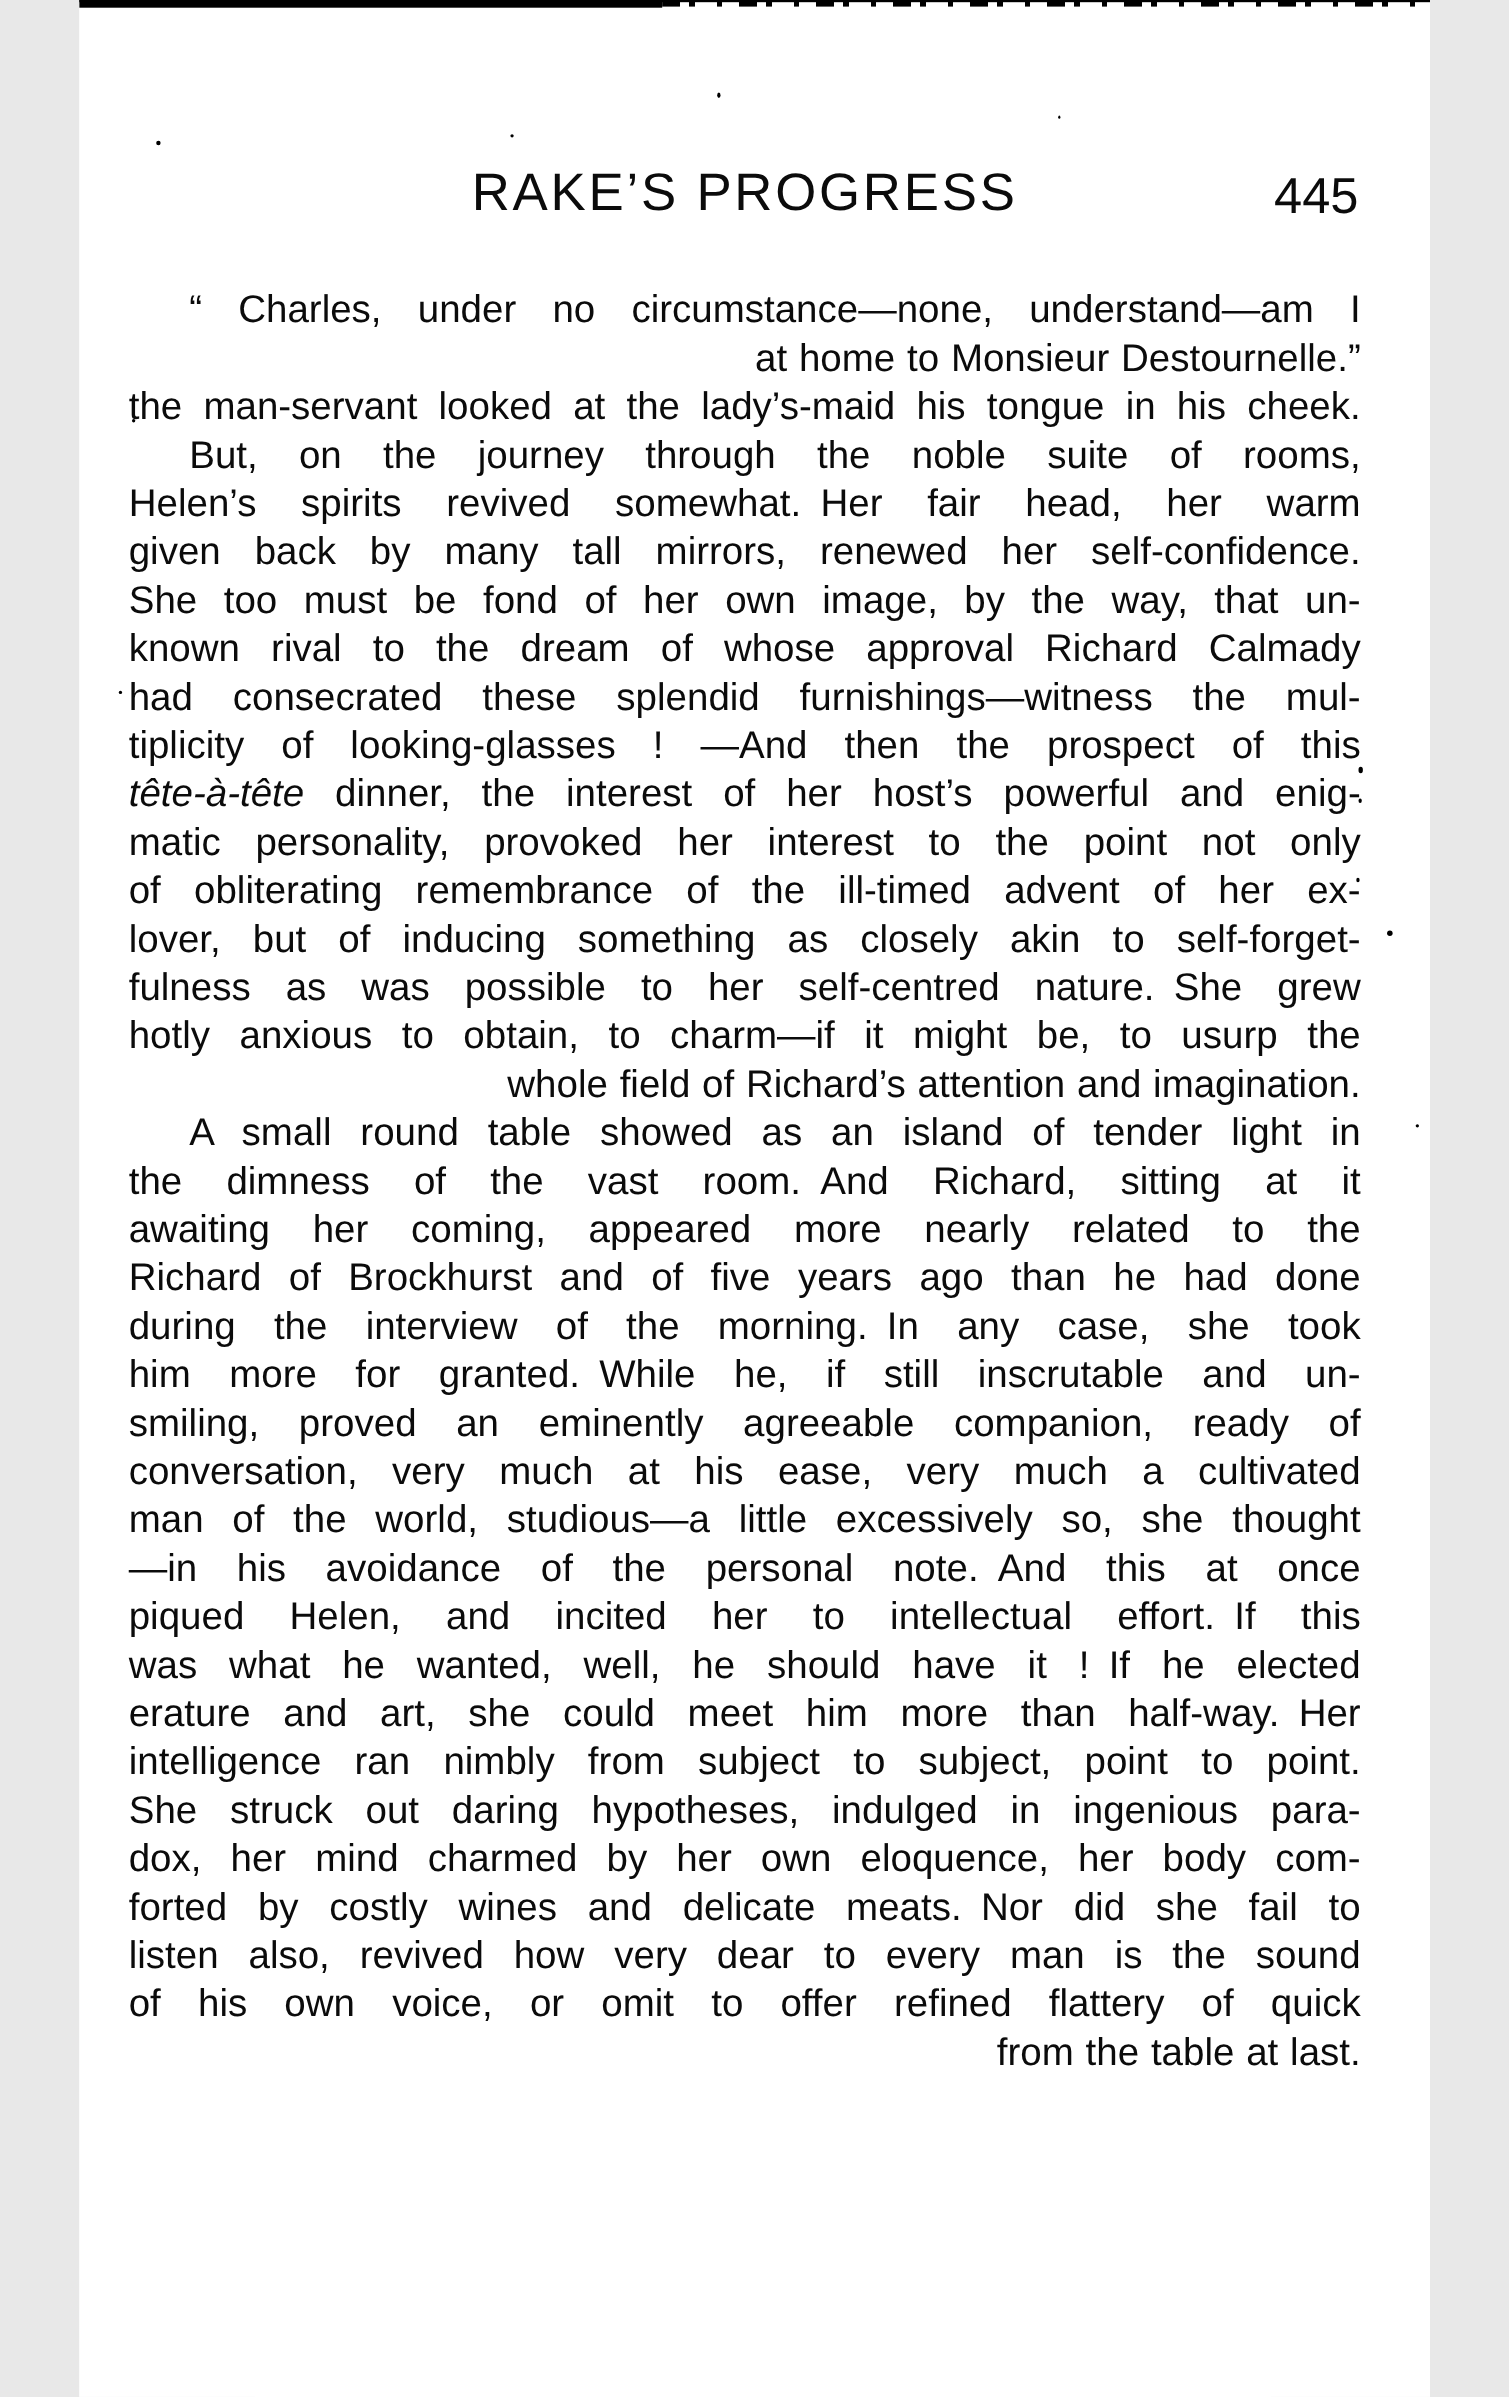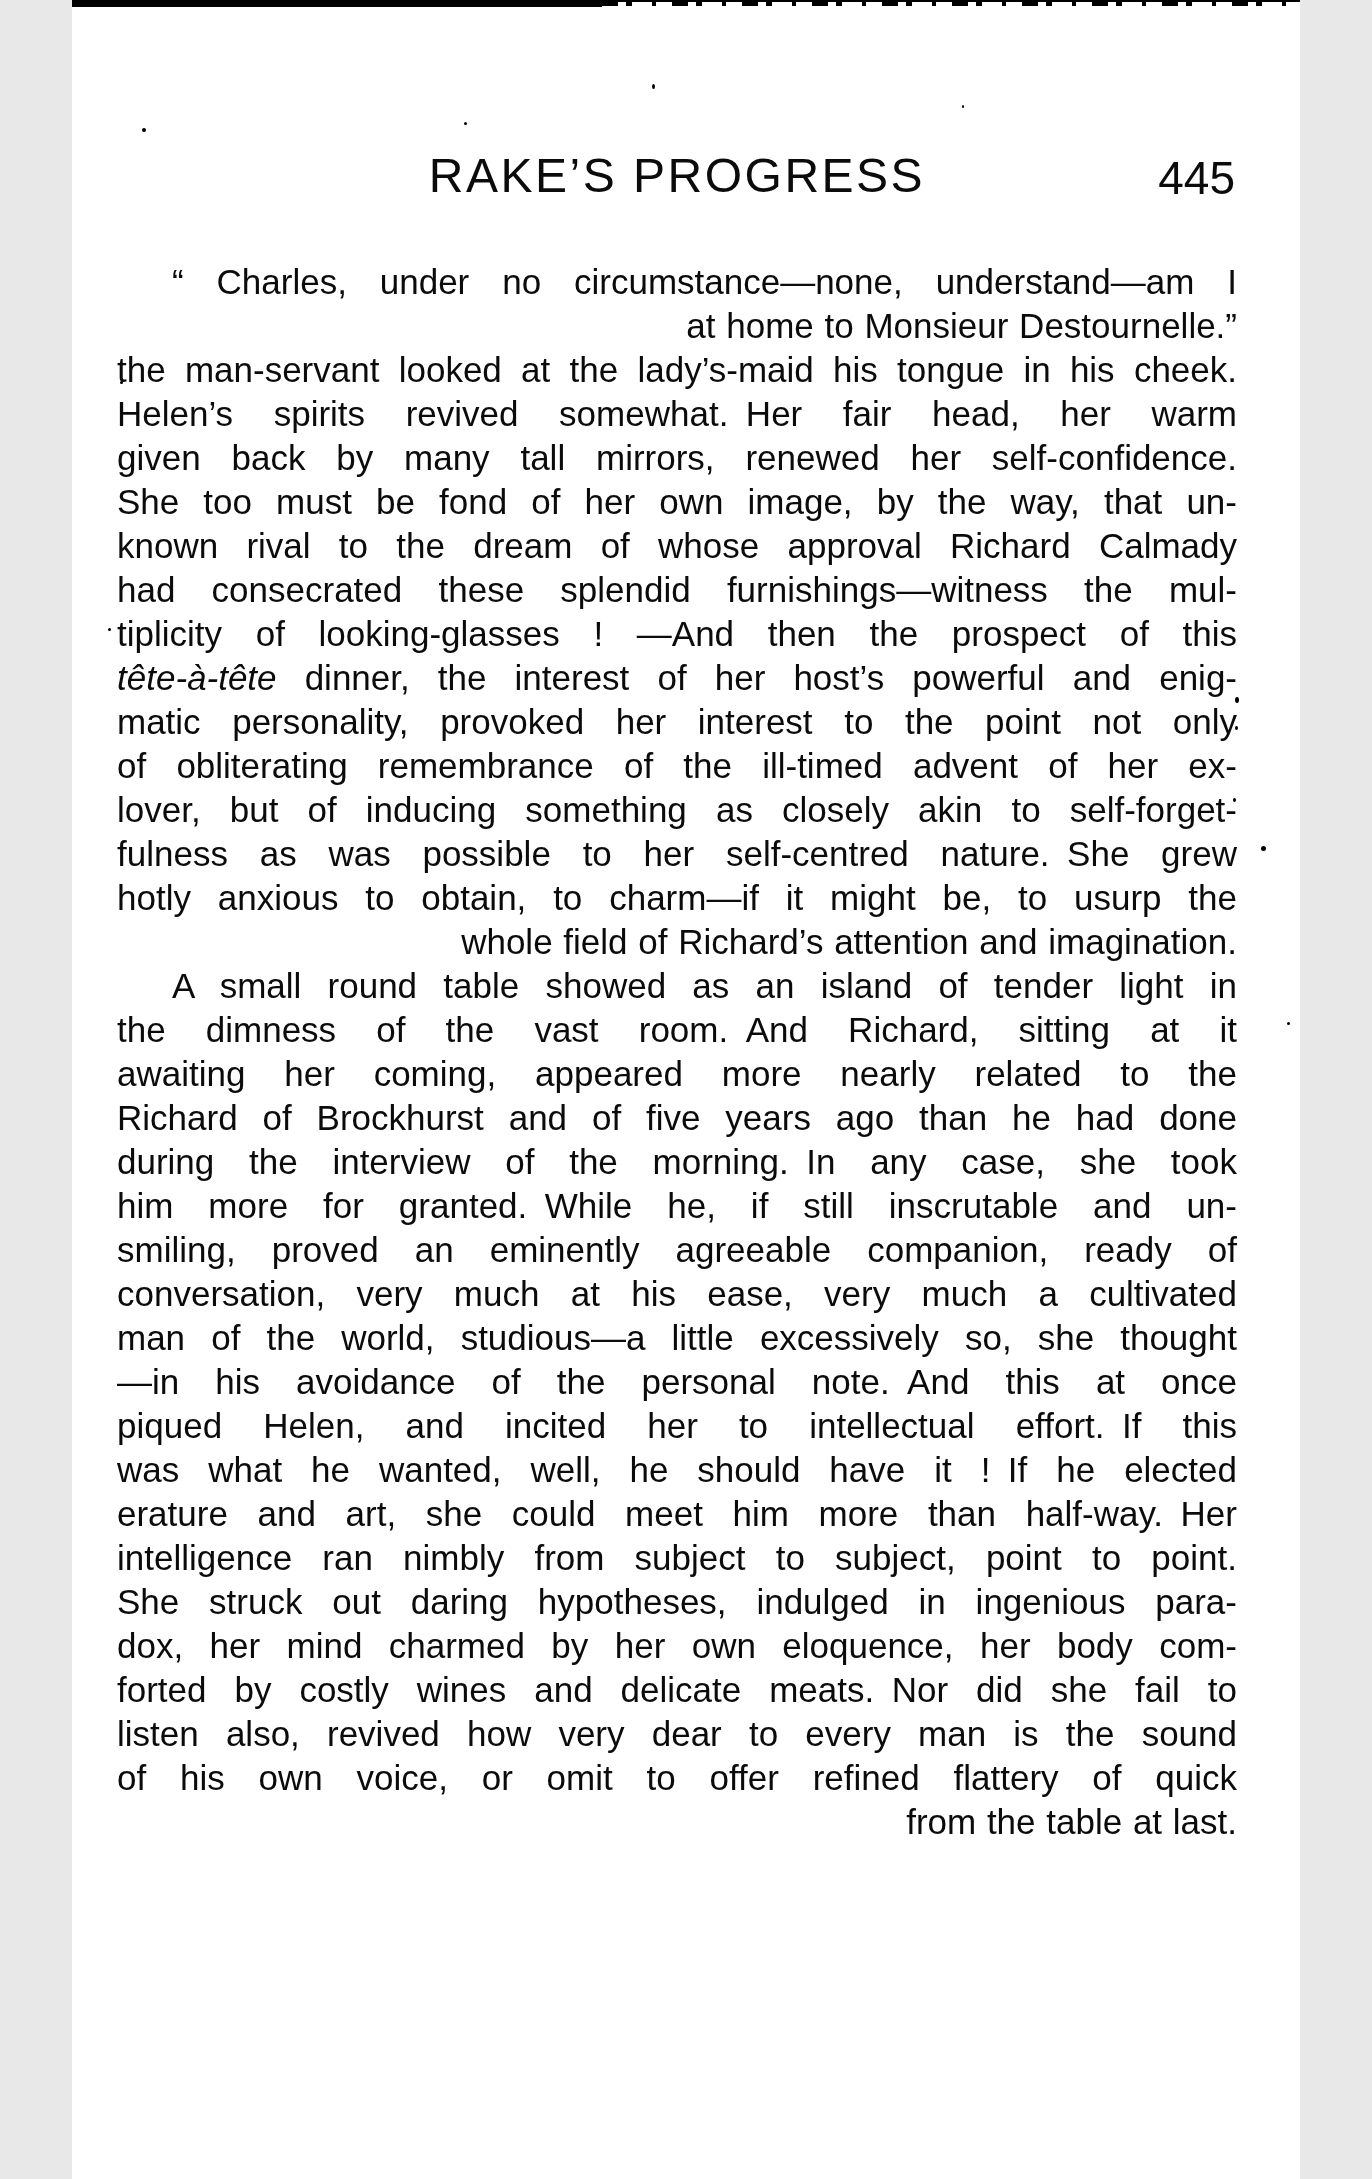--- a/index.html
+++ b/index.html
@@ -83,20 +83,21 @@
 
   <div class="running-header">
     <span class="header-title">RAKE’S PROGRESS</span>
     <span class="page-number">445</span>
   </div>
 
   <div class="text-block">
       <div class="line just indent"><span>“ Charles, under no circumstance—none, understand—am I</span></div>
       <div class="line"><span>at home to Monsieur Destournelle.”</span></div>
       <div class="line just"><span>the man-servant looked at the lady’s-maid his tongue in his cheek.</span></div>
+      <div class="line just indent"><span>But, on the journey through the noble suite of rooms,</span></div>
       <div class="line just"><span>Helen’s spirits revived somewhat. Her fair head, her warm</span></div>
       <div class="line just"><span>given back by many tall mirrors, renewed her self-confidence.</span></div>
       <div class="line just"><span>She too must be fond of her own image, by the way, that un-</span></div>
       <div class="line just"><span>known rival to the dream of whose approval Richard Calmady</span></div>
       <div class="line just"><span>had consecrated these splendid furnishings—witness the mul-</span></div>
       <div class="line just"><span>tiplicity of looking-glasses ! —And then the prospect of this</span></div>
       <div class="line just"><span class="italic">tête-à-tête</span><span> dinner, the interest of her host’s powerful and enig-</span></div>
       <div class="line just"><span>matic personality, provoked her interest to the point not only</span></div>
       <div class="line just"><span>of obliterating remembrance of the ill-timed advent of her ex-</span></div>
       <div class="line just"><span>lover, but of inducing something as closely akin to self-forget-</span></div>

